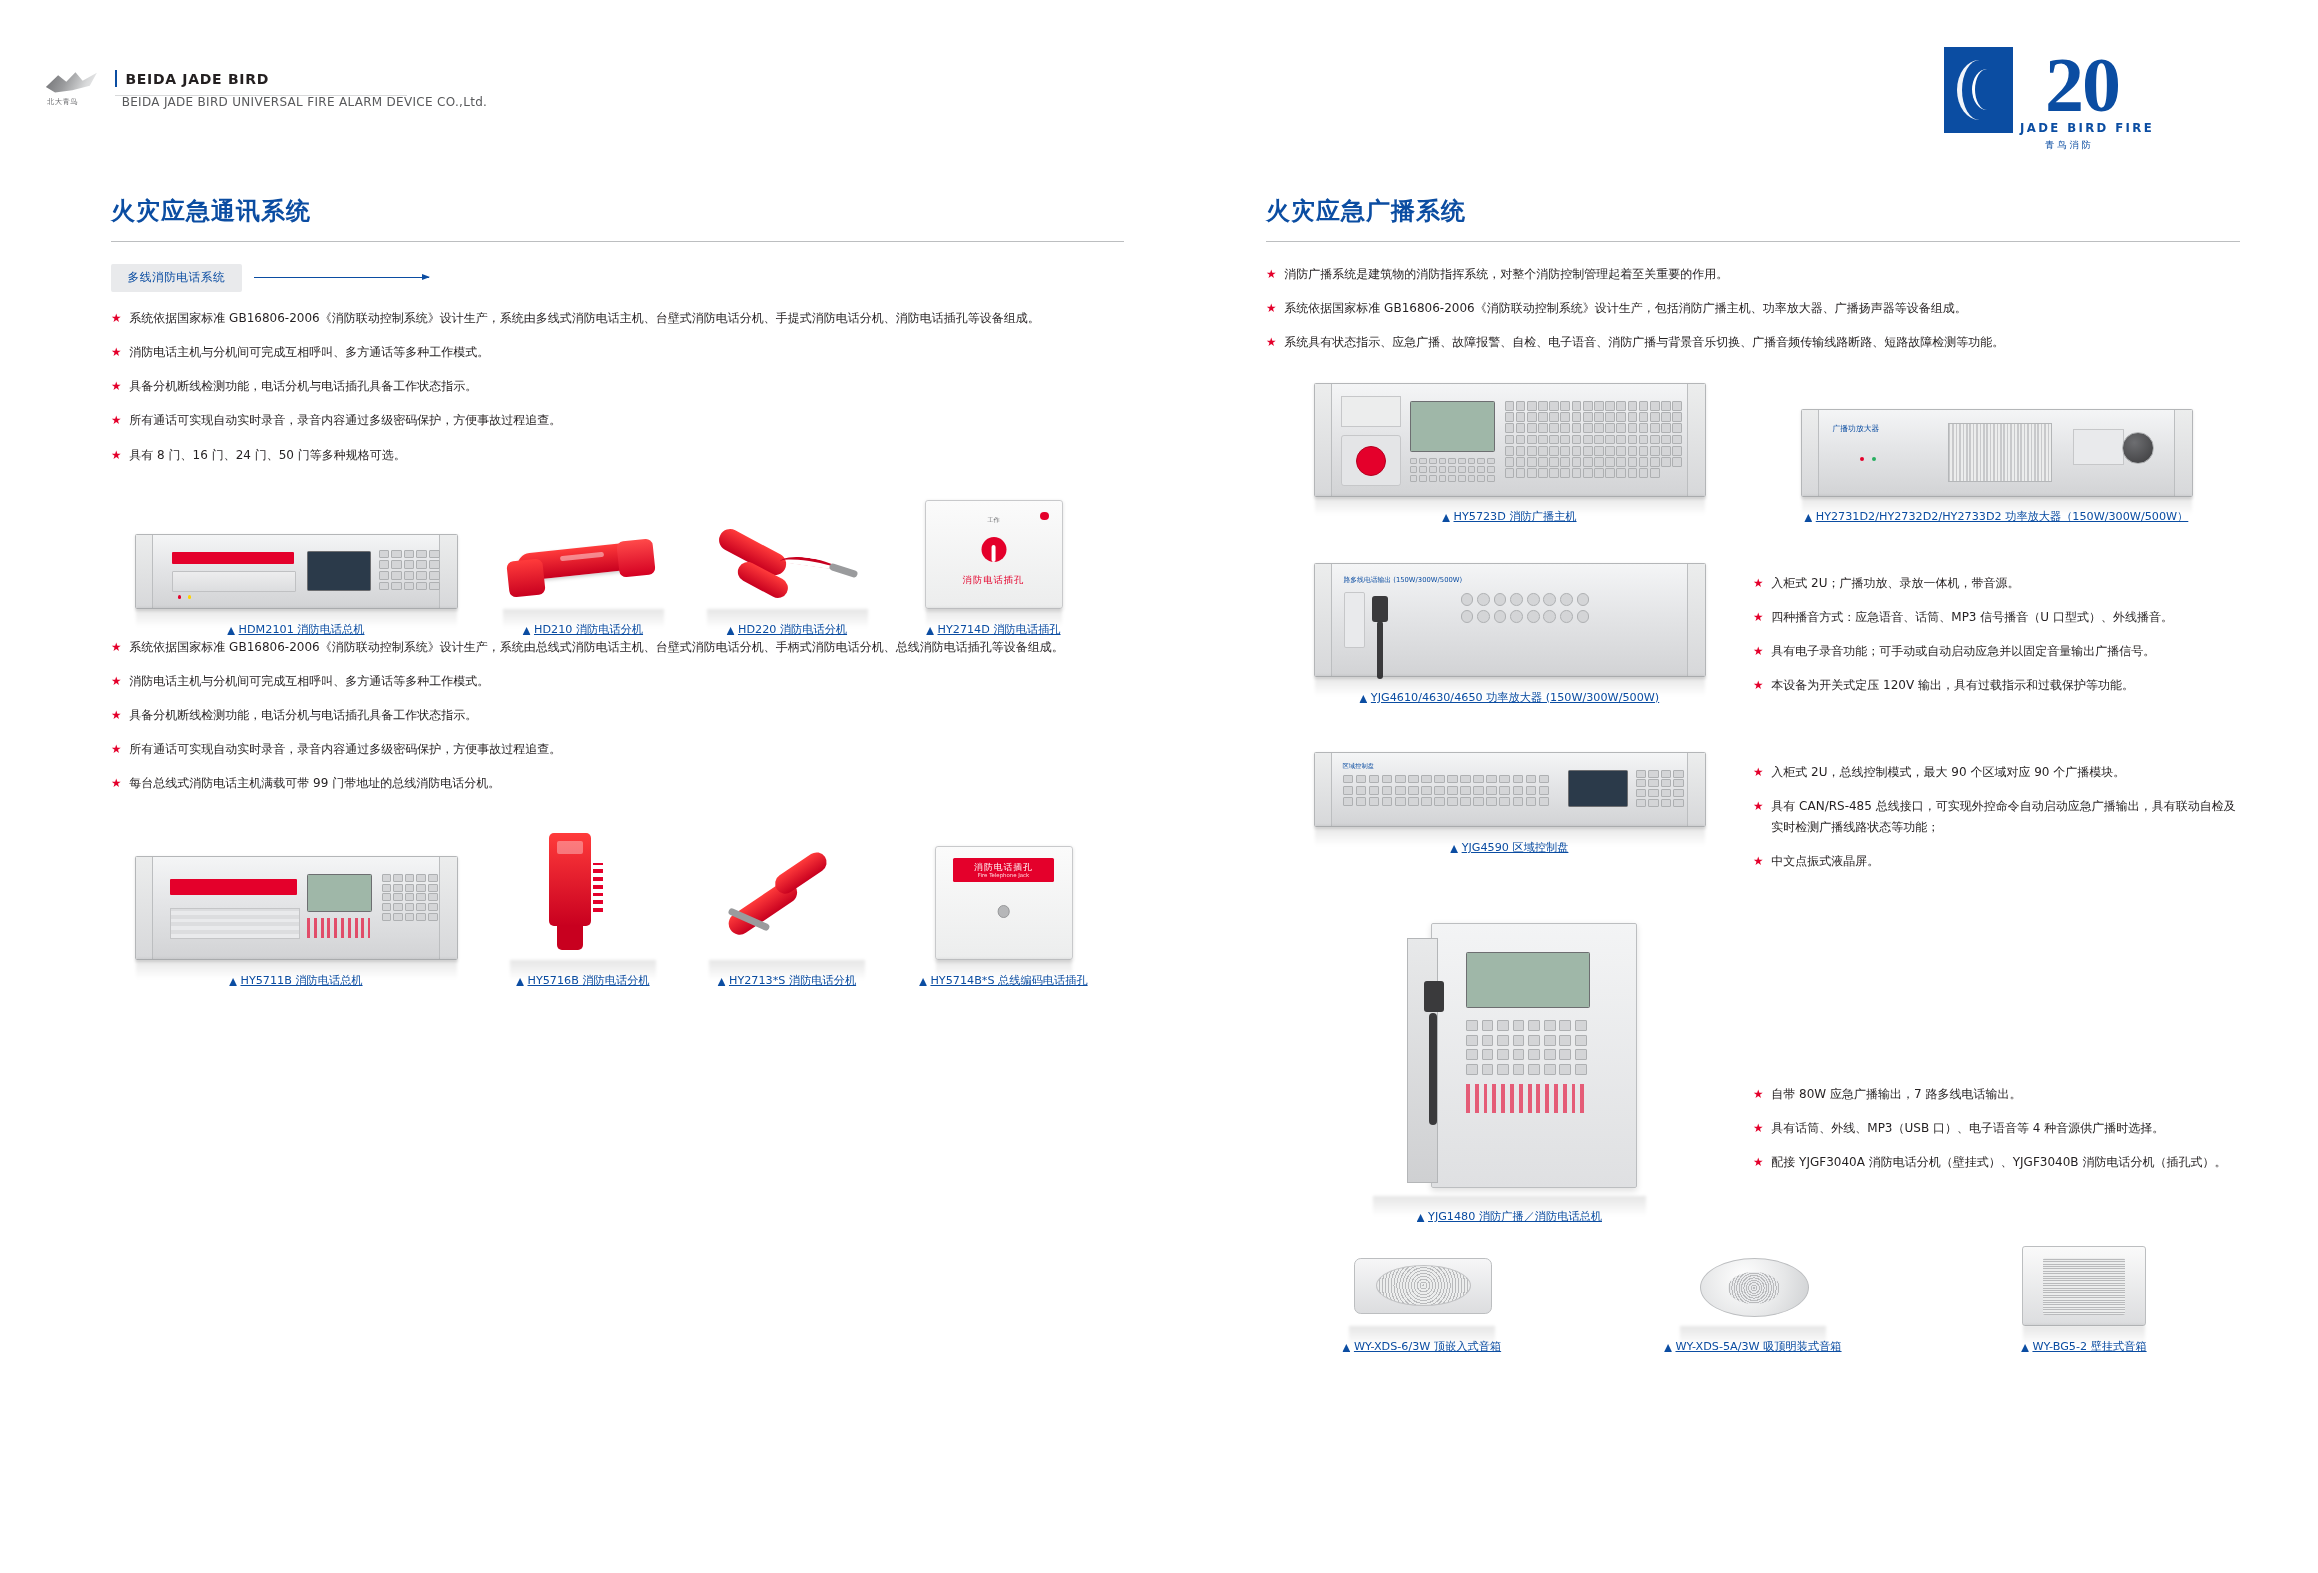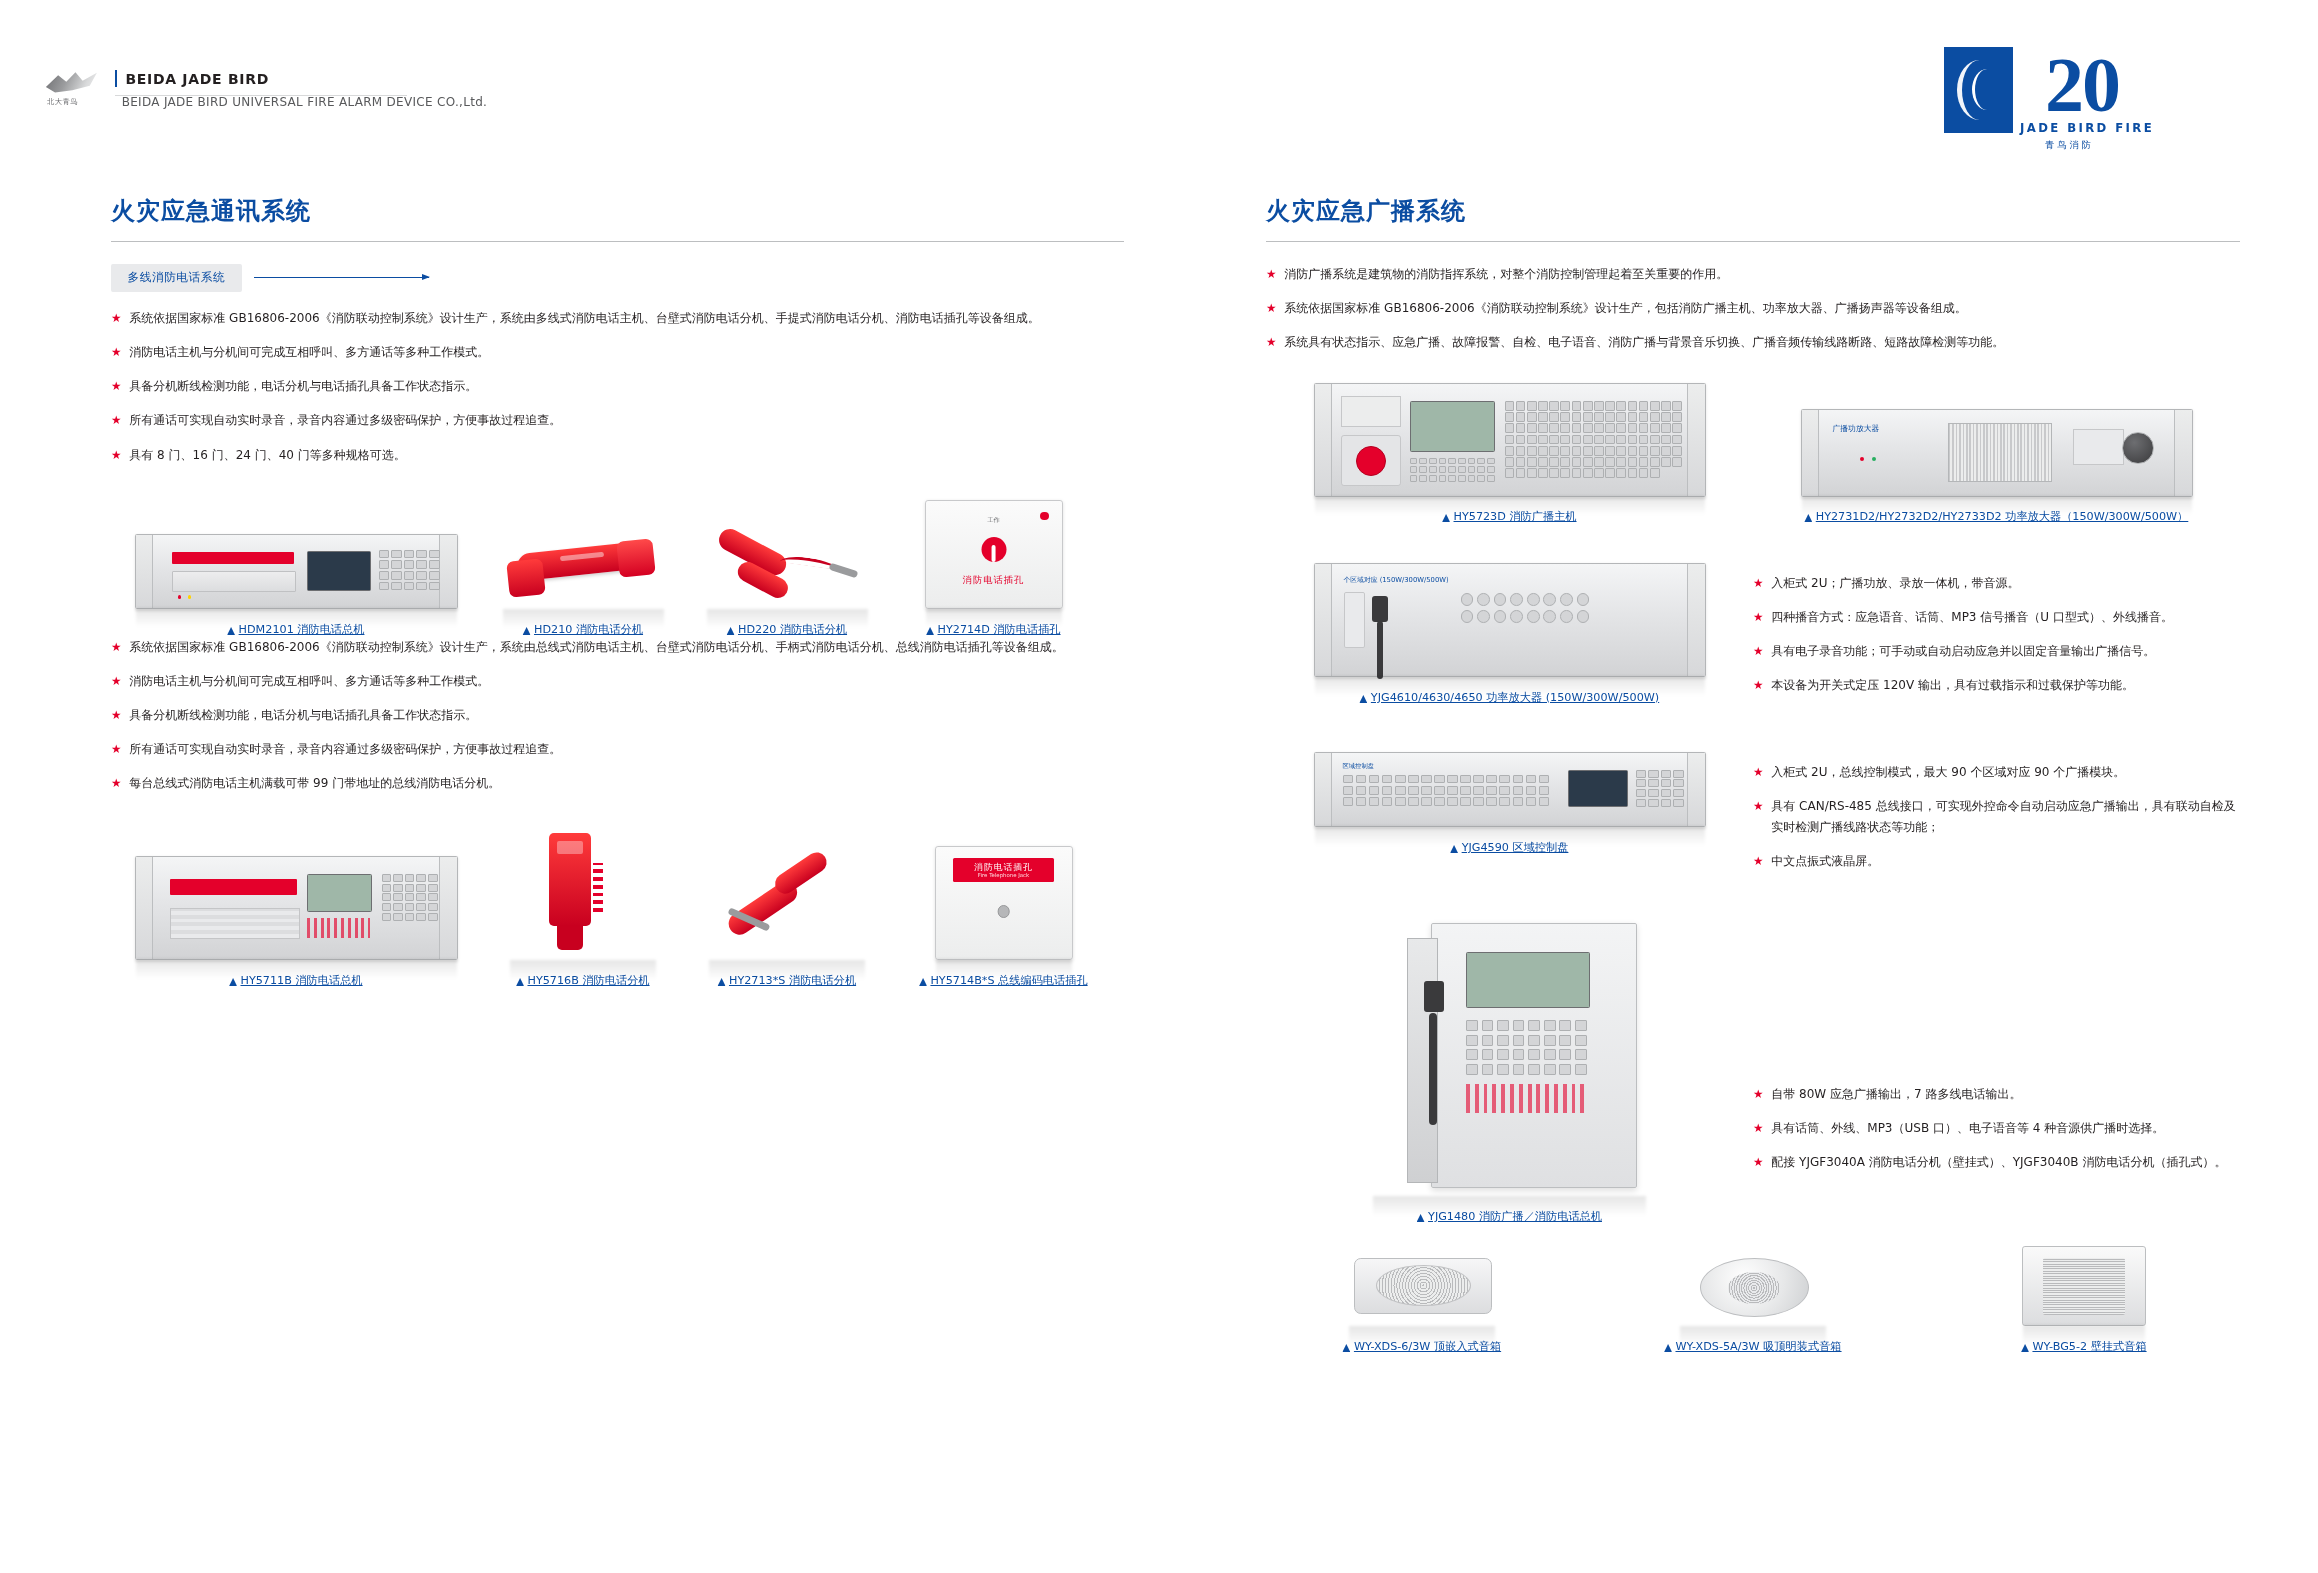--- a/index.html
+++ b/index.html
@@ -397,21 +397,21 @@
       <li>
           <span class="star">★</span>
           <span class="bullet-text">具备分机断线检测功能，电话分机与电话插孔具备工作状态指示。</span>
         </li>
       <li>
           <span class="star">★</span>
           <span class="bullet-text">所有通话可实现自动实时录音，录音内容通过多级密码保护，方便事故过程追查。</span>
         </li>
       <li>
           <span class="star">★</span>
-          <span class="bullet-text">具有 8 门、16 门、24 门、40 门等多种规格可选。</span>
+          <span class="bullet-text">具有 8 门、16 门、24 门、50 门等多种规格可选。</span>
         </li>
     </ul>
 
     <div class="products" style="margin-top:34px;">
 
       <div class="product" style="width:370px;">
         <div class="shot rack" style="width:321px;height:73px;">
           <div class="ear"></div>
             <div class="ear right"></div>
           <div class="redbar" style="left:36px;top:16.6px;width:122px;height:12.7px;"></div>
@@ -769,21 +769,21 @@
         </div>
         <div class="caption"><span class="tri">▲</span><span>HY2731D2/HY2732D2/HY2733D2 功率放大器（150W/300W/500W）</span></div>
       </div>
     </div>
 
     <div style="display:flex;align-items:flex-start;margin-top:39px;">
       <div class="product" style="width:487px;">
         <div class="shot rack" style="width:390px;height:112px;">
           <div class="ear"></div>
             <div class="ear right"></div>
-          <div style="position:absolute;left:29px;top:10.7px;font-size:6.8px;color:#0b4da2;">个区域对应 (150W/300W/500W)</div>
+          <div style="position:absolute;left:29px;top:10.7px;font-size:6.8px;color:#0b4da2;">路多线电话输出 (150W/300W/500W)</div>
           <div class="keypad" style="left:146px;top:29px;grid-template-columns:repeat(8,12.7px);grid-template-rows:repeat(2,12.7px);gap:3.9px;">
               <i class="key" style="border-radius:50%"></i>
               <i class="key" style="border-radius:50%"></i>
               <i class="key" style="border-radius:50%"></i>
               <i class="key" style="border-radius:50%"></i>
               <i class="key" style="border-radius:50%"></i>
               <i class="key" style="border-radius:50%"></i>
               <i class="key" style="border-radius:50%"></i>
               <i class="key" style="border-radius:50%"></i>
               <i class="key" style="border-radius:50%"></i>

